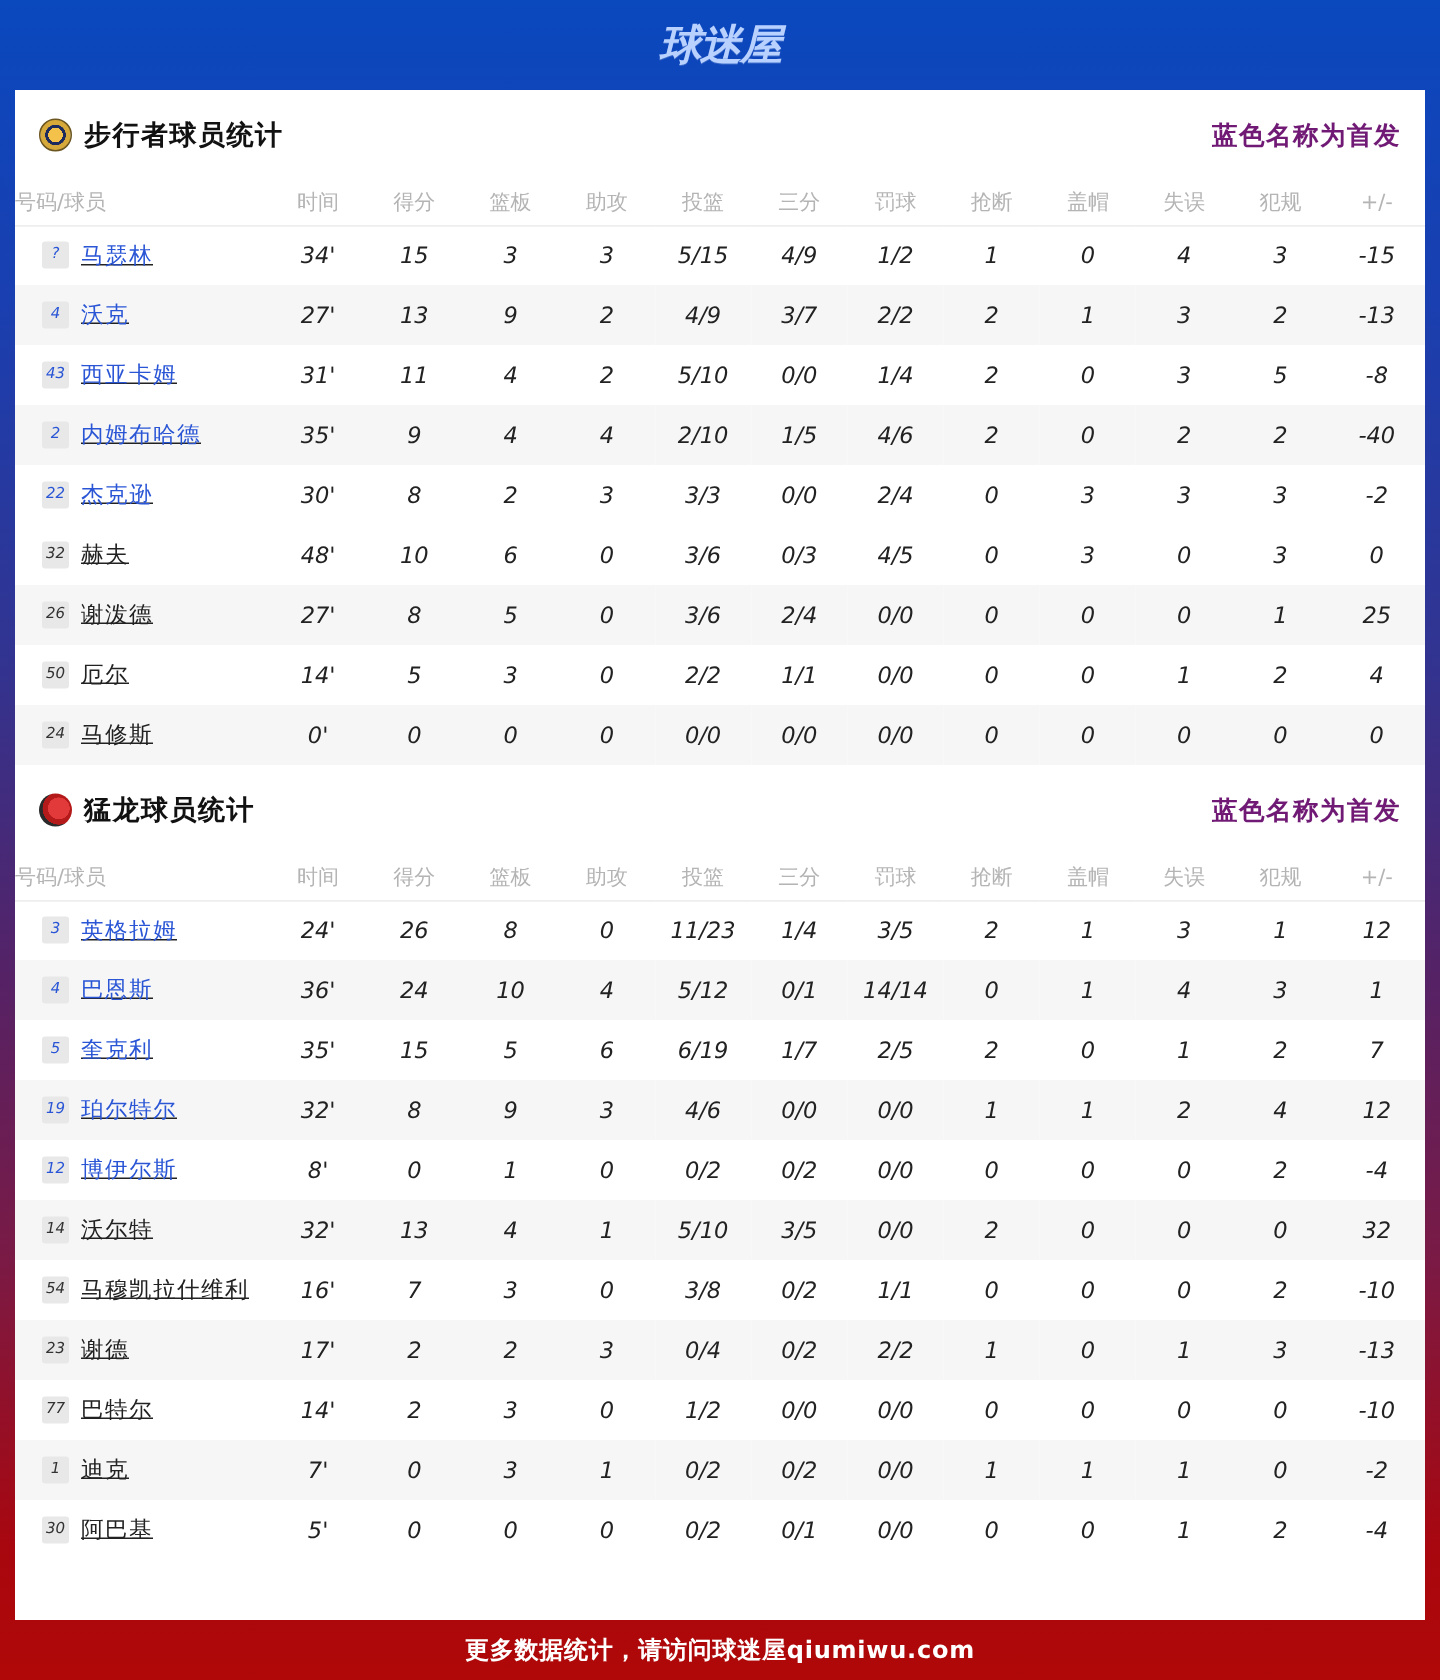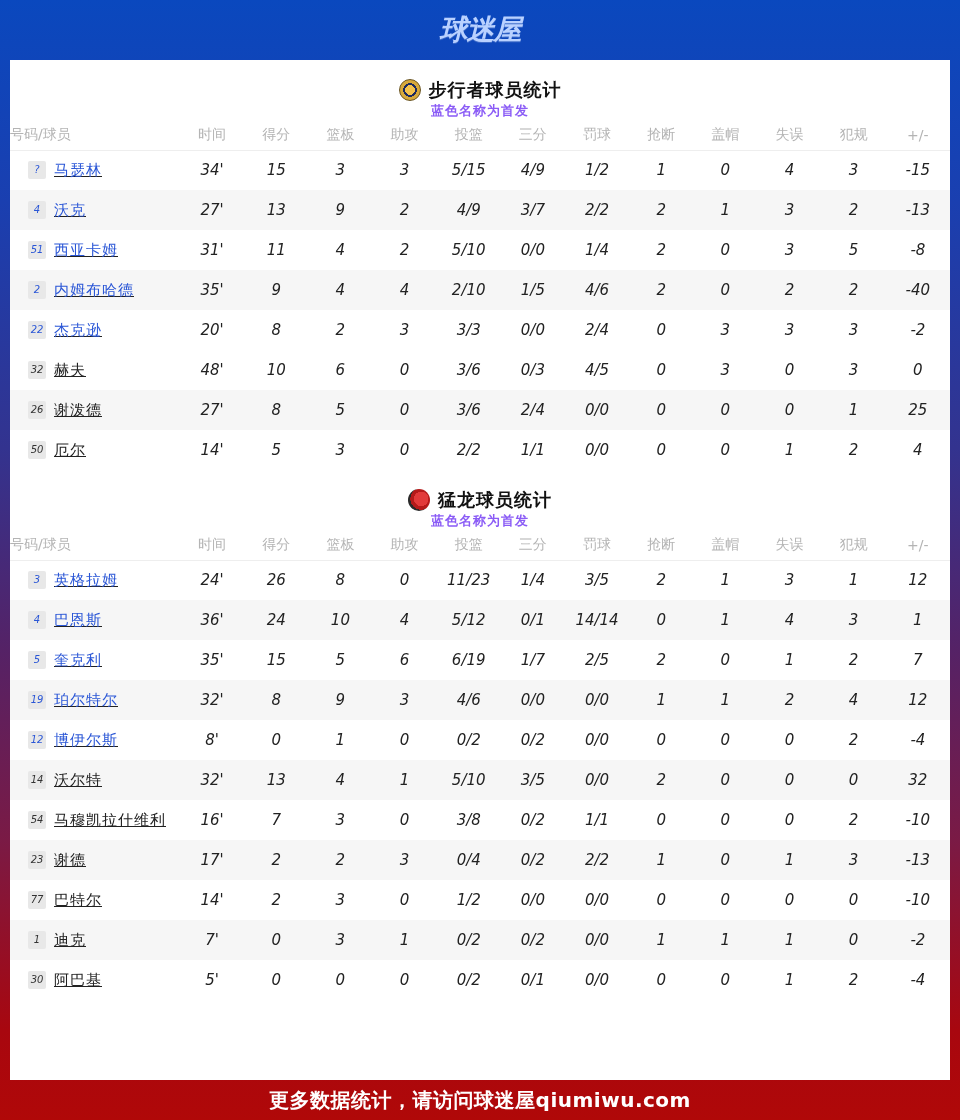--- a/index.html
+++ b/index.html
@@ -15,37 +15,36 @@
   }
   .logo {
     color: #b9d1ff; font-size: 28px; font-weight: bold; font-style: italic;
     letter-spacing: -1px; text-shadow: 0 1px 0 rgba(255,255,255,0.2); font-family: Liberation Serif, serif;
   }
   .panel {
     position: absolute; left: 10px; top: 60px; width: 940px; height: 1020px;
     background: #ffffff;
   }
   .section-head {
-    height: 60px; display: flex; align-items: center; justify-content: flex-end;
+    height: 60px; display: flex; align-items: center; justify-content: space-between;
     padding: 0 16px 0 16px;
-    flex-direction: column;
   }
   .title-wrap { display: flex; align-items: center; }
   .team-logo {
     width: 22px; height: 22px; border-radius: 50%; margin-right: 8px; position: relative;
   }
   .team-logo.pacers {
     background: radial-gradient(circle at 50% 50%, #f4c24b 0 34%, #1d2a5e 35% 48%, #d7a93a 49% 100%);
     border: 1px solid #6b5520;
   }
   .team-logo.raptors {
     background: radial-gradient(circle at 60% 45%, #e23a3a 0 40%, #b51a1a 41% 60%, #2a2a2a 61% 100%);
   }
   .section-title { font-size: 18px; font-weight: bold; color: #111; letter-spacing: 1px; }
-  .starter-note { font-size: 13px; color: #8b5cf6; font-weight: bold; letter-spacing: 1px; }
+  .starter-note { font-size: 17px; color: #701a75; font-weight: bold; letter-spacing: 1px; }
   table { width: 100%; border-collapse: collapse; table-layout: fixed; }
   th {
     height: 30px; font-weight: normal; font-size: 14px; color: #b4b4b4;
     text-align: center; vertical-align: middle;
     border-bottom: 1px solid #eeeeee;
   }
   th.col-player { text-align: left; width: 170px; }
   td {
     height: 40px; text-align: center; vertical-align: middle;
     font-family: "DejaVu Sans", sans-serif; font-style: italic; font-size: 15px; color: #222;
@@ -57,21 +56,21 @@
     background: #e8e8e8; color: #333; font-size: 10px; text-align: center;
     border-radius: 2px; margin-right: 8px; vertical-align: middle; font-style: italic;
   }
   .jersey.starter { color: #2a56d6; }
   .pname { font-size: 15px; color: #222; vertical-align: middle; letter-spacing: 1px; }
   .pname.starter { color: #2a56d6; }
   .section2 { margin-top: 0; }
   .footer {
     position: absolute; left: 0; top: 1080px; width: 960px; height: 40px;
     display: flex; align-items: center; justify-content: center;
-    color: #ffffff; font-size: 20px; font-weight: bold; letter-spacing: 0.5px;
+    color: #ffffff; font-size: 16px; font-weight: bold; letter-spacing: 0.5px;
   }
 </style>
 </head>
 <body>
 
 <div class="header">
   <div class="logo">球迷屋</div>
 </div>
 
 <div class="panel">
@@ -127,21 +126,21 @@
               <td>4/9</td>
               <td>3/7</td>
               <td>2/2</td>
               <td>2</td>
               <td>1</td>
               <td>3</td>
               <td>2</td>
               <td>-13</td>
             </tr>
             <tr class="">
-              <td class="player"><span class="jersey starter">51</span><span class="pname starter">西亚卡姆</span></td>
+              <td class="player"><span class="jersey starter">43</span><span class="pname starter">西亚卡姆</span></td>
               <td>31'</td>
               <td>11</td>
               <td>4</td>
               <td>2</td>
               <td>5/10</td>
               <td>0/0</td>
               <td>1/4</td>
               <td>2</td>
               <td>0</td>
               <td>3</td>
@@ -158,21 +157,21 @@
               <td>1/5</td>
               <td>4/6</td>
               <td>2</td>
               <td>0</td>
               <td>2</td>
               <td>2</td>
               <td>-40</td>
             </tr>
             <tr class="">
               <td class="player"><span class="jersey starter">22</span><span class="pname starter">杰克逊</span></td>
-              <td>20'</td>
+              <td>30'</td>
               <td>8</td>
               <td>2</td>
               <td>3</td>
               <td>3/3</td>
               <td>0/0</td>
               <td>2/4</td>
               <td>0</td>
               <td>3</td>
               <td>3</td>
               <td>3</td>
@@ -215,20 +214,35 @@
               <td>3</td>
               <td>0</td>
               <td>2/2</td>
               <td>1/1</td>
               <td>0/0</td>
               <td>0</td>
               <td>0</td>
               <td>1</td>
               <td>2</td>
               <td>4</td>
+            </tr>
+            <tr class="alt">
+              <td class="player"><span class="jersey">24</span><span class="pname">马修斯</span></td>
+              <td>0'</td>
+              <td>0</td>
+              <td>0</td>
+              <td>0</td>
+              <td>0/0</td>
+              <td>0/0</td>
+              <td>0/0</td>
+              <td>0</td>
+              <td>0</td>
+              <td>0</td>
+              <td>0</td>
+              <td>0</td>
             </tr>
           </tbody>
         </table>
       </div>
       <div class="section section2">
         <div class="section-head">
           <div class="title-wrap">
             <span class="team-logo raptors"></span>
             <span class="section-title">猛龙球员统计</span>
           </div>

